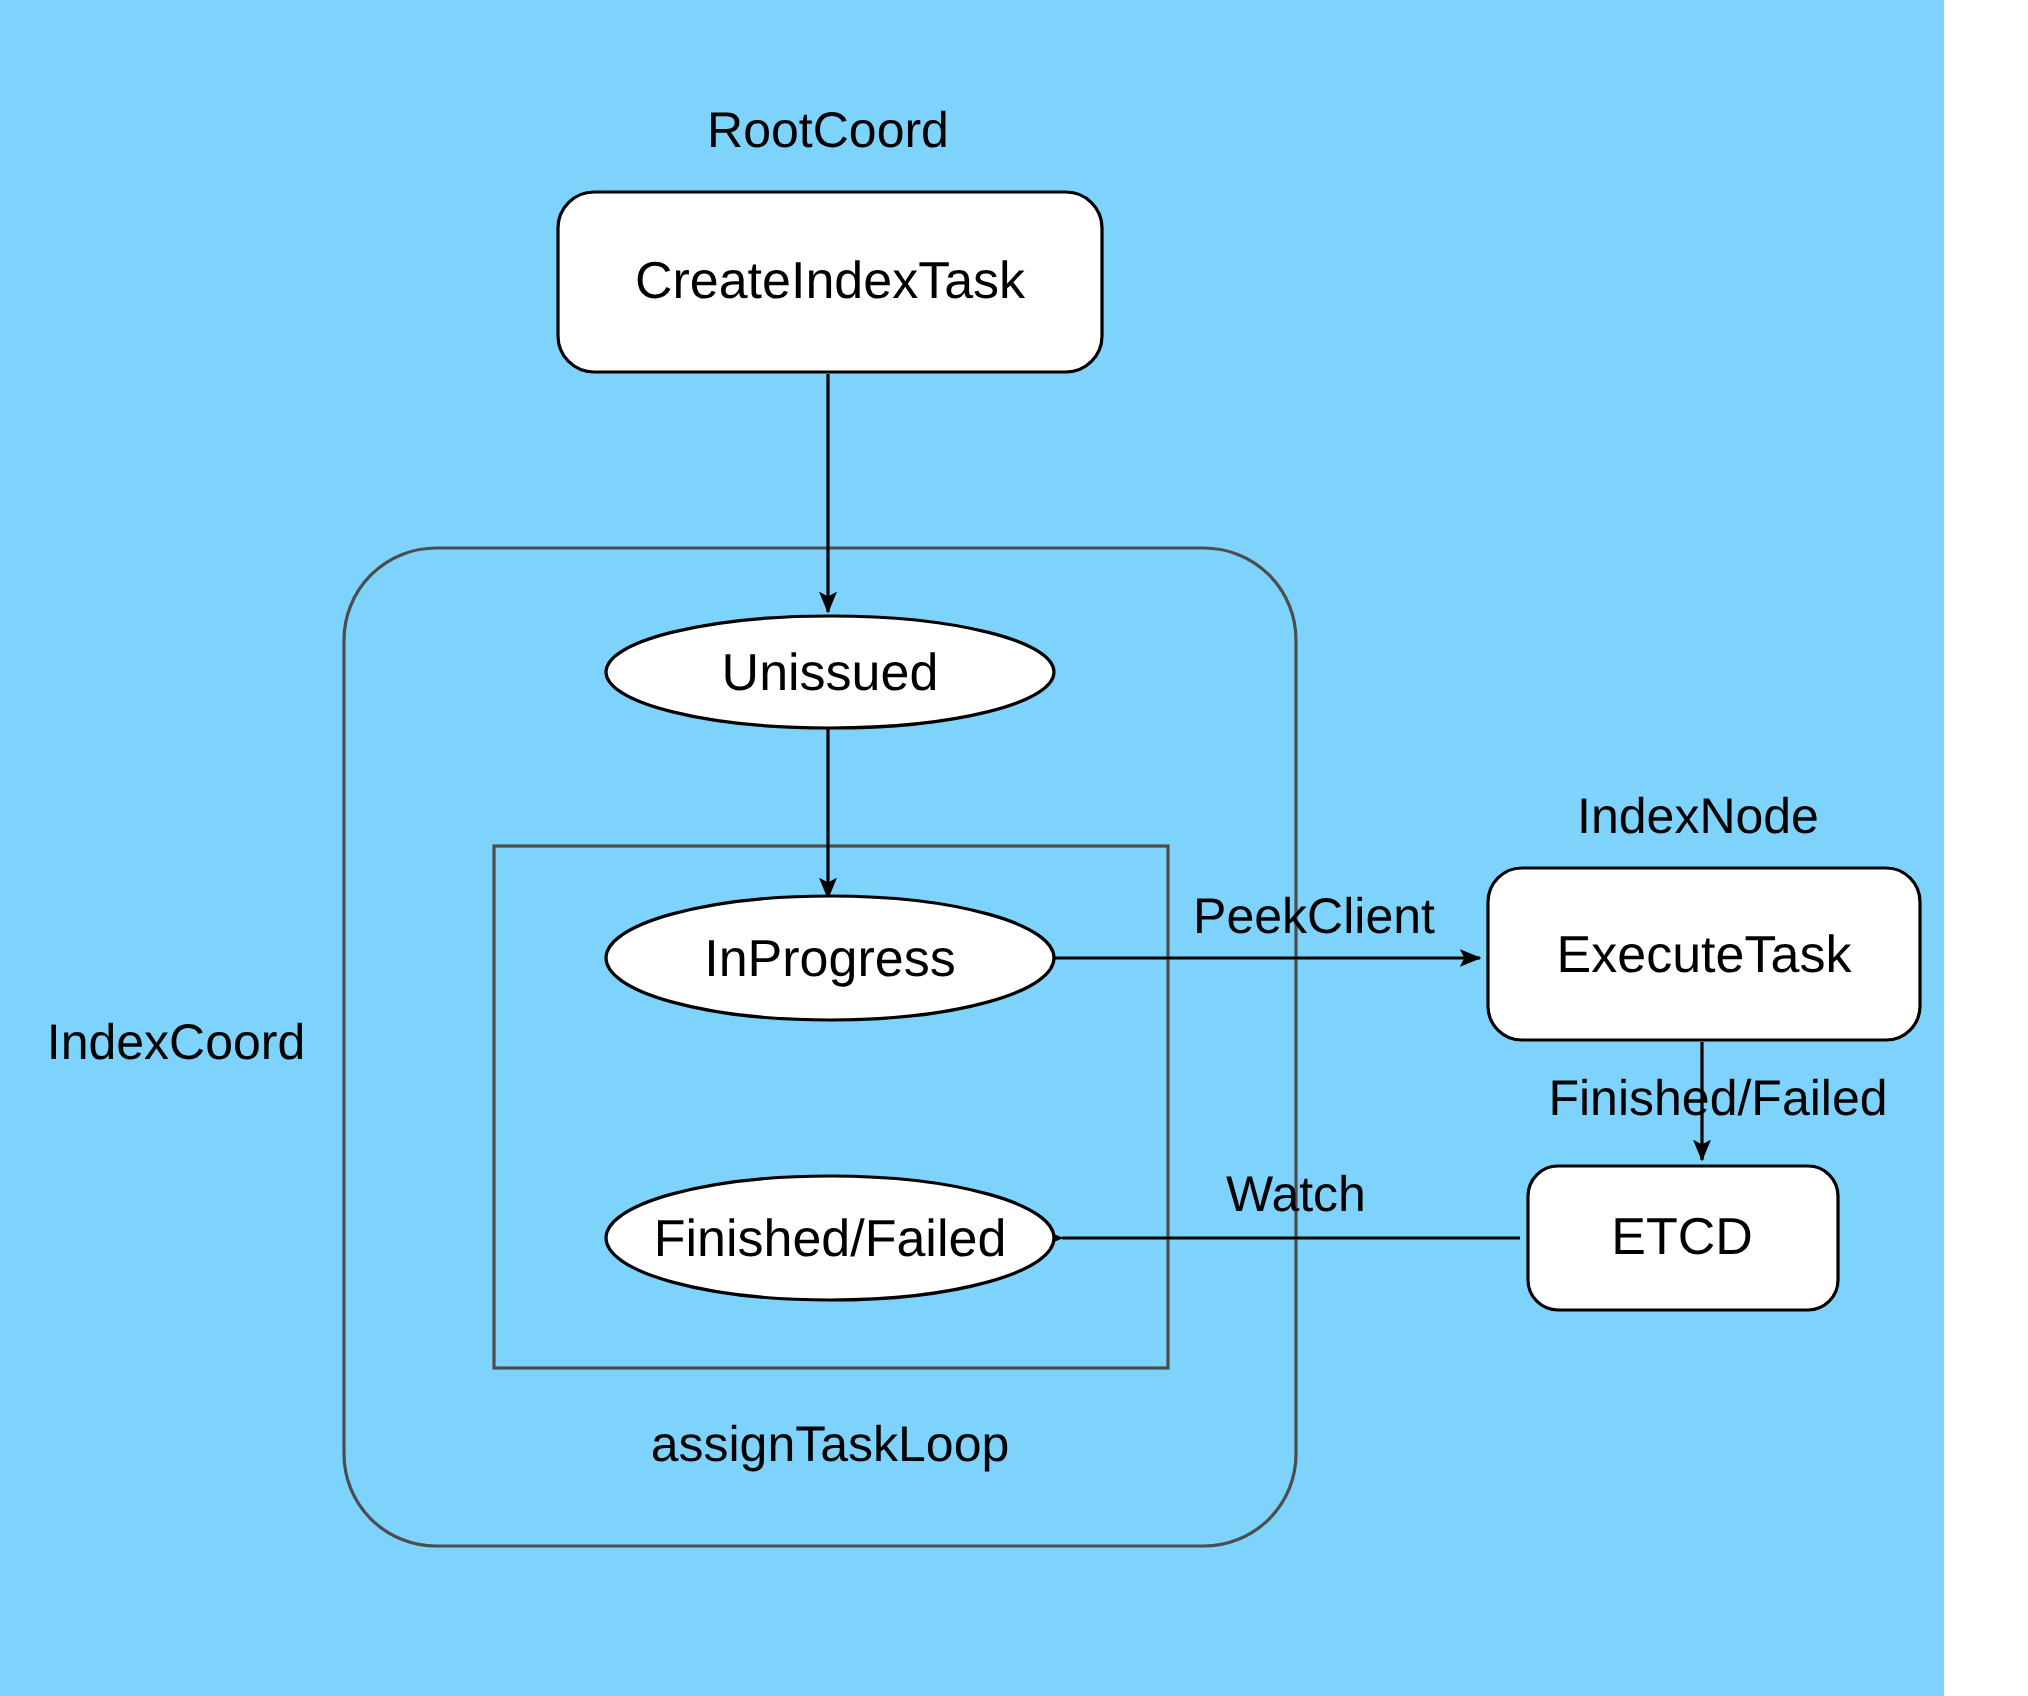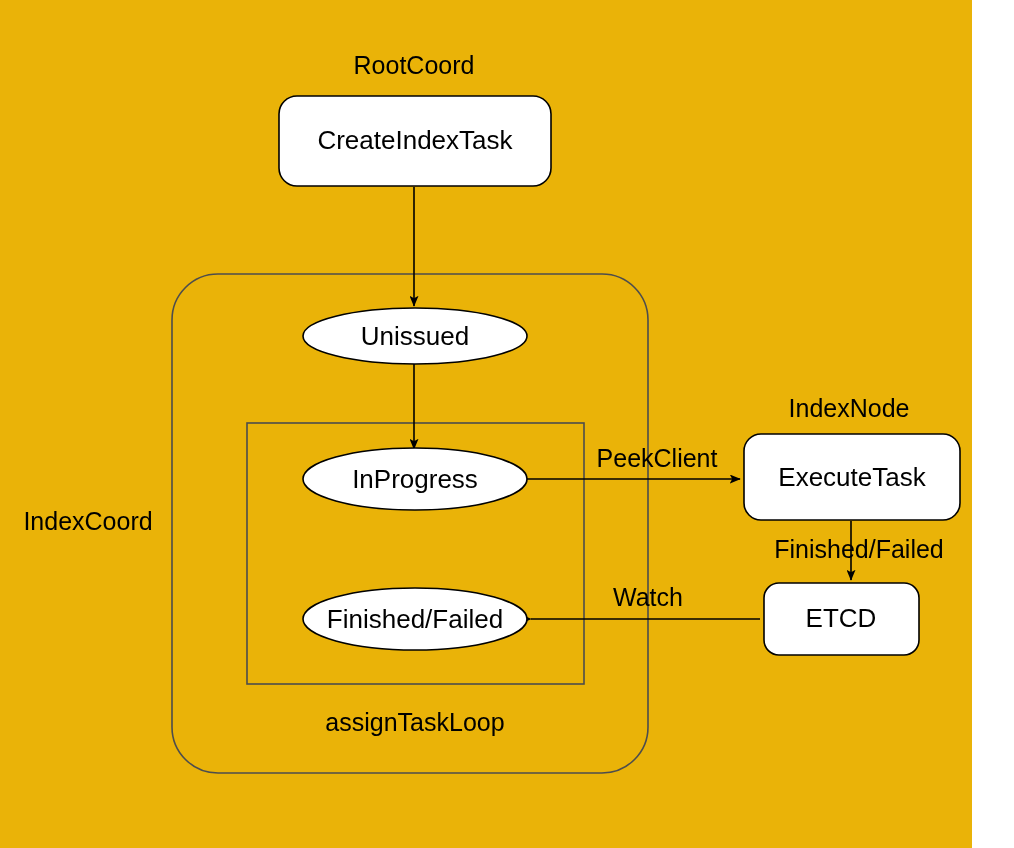--- a/index.html
+++ b/index.html
@@ -9,21 +9,21 @@
     background: #ffffff;
   }
   body {
     font-family: "Liberation Sans", sans-serif;
     color: #000000;
   }
   #canvas {
     position: relative;
     width: 972px;
     height: 848px;
-    background: #eab308;
+    background: #7dd3fc;
     overflow: hidden;
   }
   #diagram-svg {
     position: absolute;
     left: 0;
     top: 0;
     width: 1014px;
     height: 848px;
   }
   .shape-stroke {

